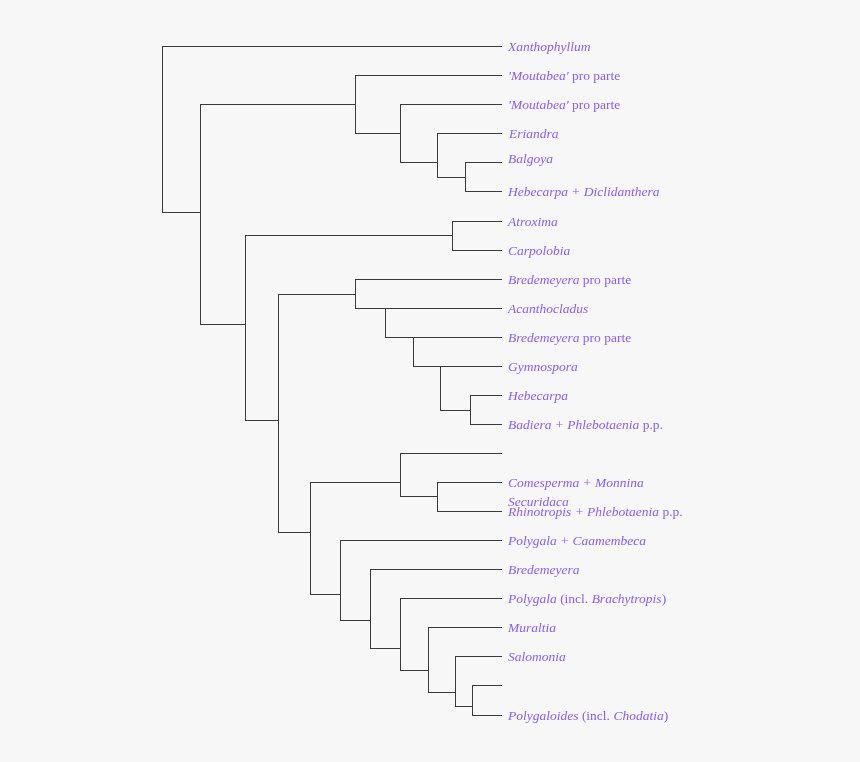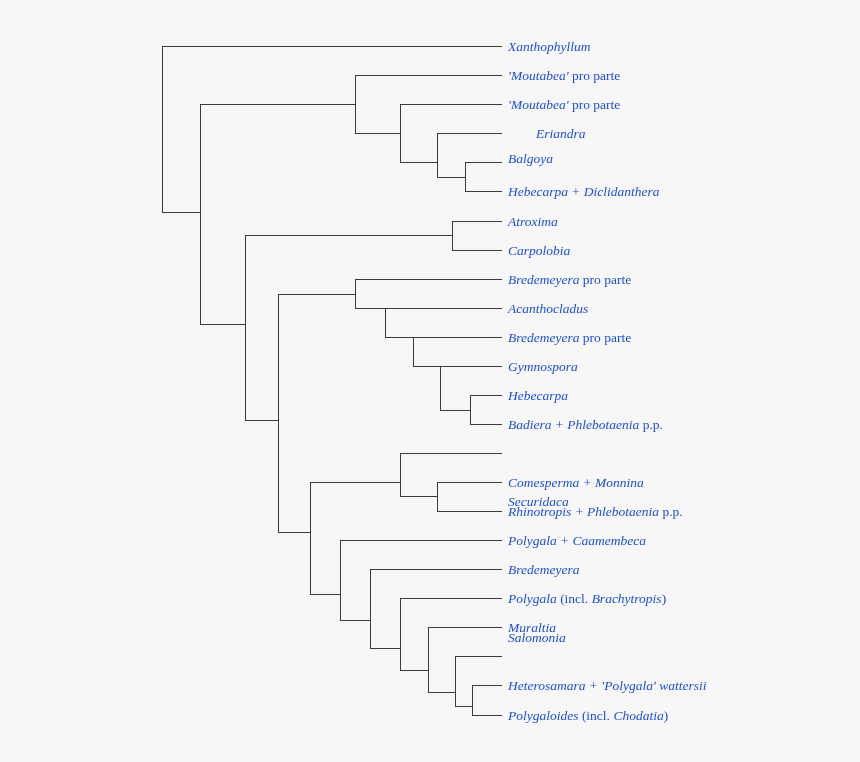--- a/index.html
+++ b/index.html
@@ -26,21 +26,21 @@
     left: 0; top: 0;
     width: 860px;
     height: 762px;
     display: block;
   }
   .tip-label {
     position: absolute;
     font-family: "Liberation Serif", serif;
     font-size: 13.5px;
     font-style: italic;
-    color: #1d4ed8;
+    color: #8b5cf6;
     white-space: nowrap;
     line-height: 1;
   }
   .tip-label .roman {
     font-style: normal;
   }
 </style>
 </head>
 <body style="background: rgb(247, 247, 247);">
 
@@ -151,21 +151,21 @@
   </div>
 
   <div class="tip-label" style="left:508px; top:69px;">
     <span>'Moutabea'</span><span class="roman"> pro parte</span>
   </div>
 
   <div class="tip-label" style="left:508px; top:98px;">
     <span>'Moutabea'</span><span class="roman"> pro parte</span>
   </div>
 
-  <div class="tip-label" style="left:536px; top:127px;">
+  <div class="tip-label" style="left:509px; top:127px;">
     <span>Eriandra</span>
   </div>
 
   <div class="tip-label" style="left:508px; top:152px;">
     <span>Balgoya</span>
   </div>
 
   <div class="tip-label" style="left:508px; top:185px;">
     <span>Hebecarpa + Diclidanthera</span>
   </div>
@@ -223,25 +223,22 @@
   </div>
 
   <div class="tip-label" style="left:508px; top:592px;">
     <span>Polygala</span><span class="roman"> (incl. </span><span>Brachytropis</span><span class="roman">)</span>
   </div>
 
   <div class="tip-label" style="left:508px; top:621px;">
     <span>Muraltia</span>
   </div>
 
-  <div class="tip-label" style="left:508px; top:631px;text-align:right;">
+  <div class="tip-label" style="left:508px; top:650px;text-align:right;">
     <span>Salomonia</span>
   </div>
 
-  <div class="tip-label" style="left:508px; top:679px;">
-    <span>Heterosamara + 'Polygala' wattersii</span>
-  </div>
 
   <div class="tip-label" style="left:508px; top:709px;">
     <span>Polygaloides</span><span class="roman"> (incl. </span><span>Chodatia</span><span class="roman">)</span>
   </div>
 
 </div>
 
 </body></html>

